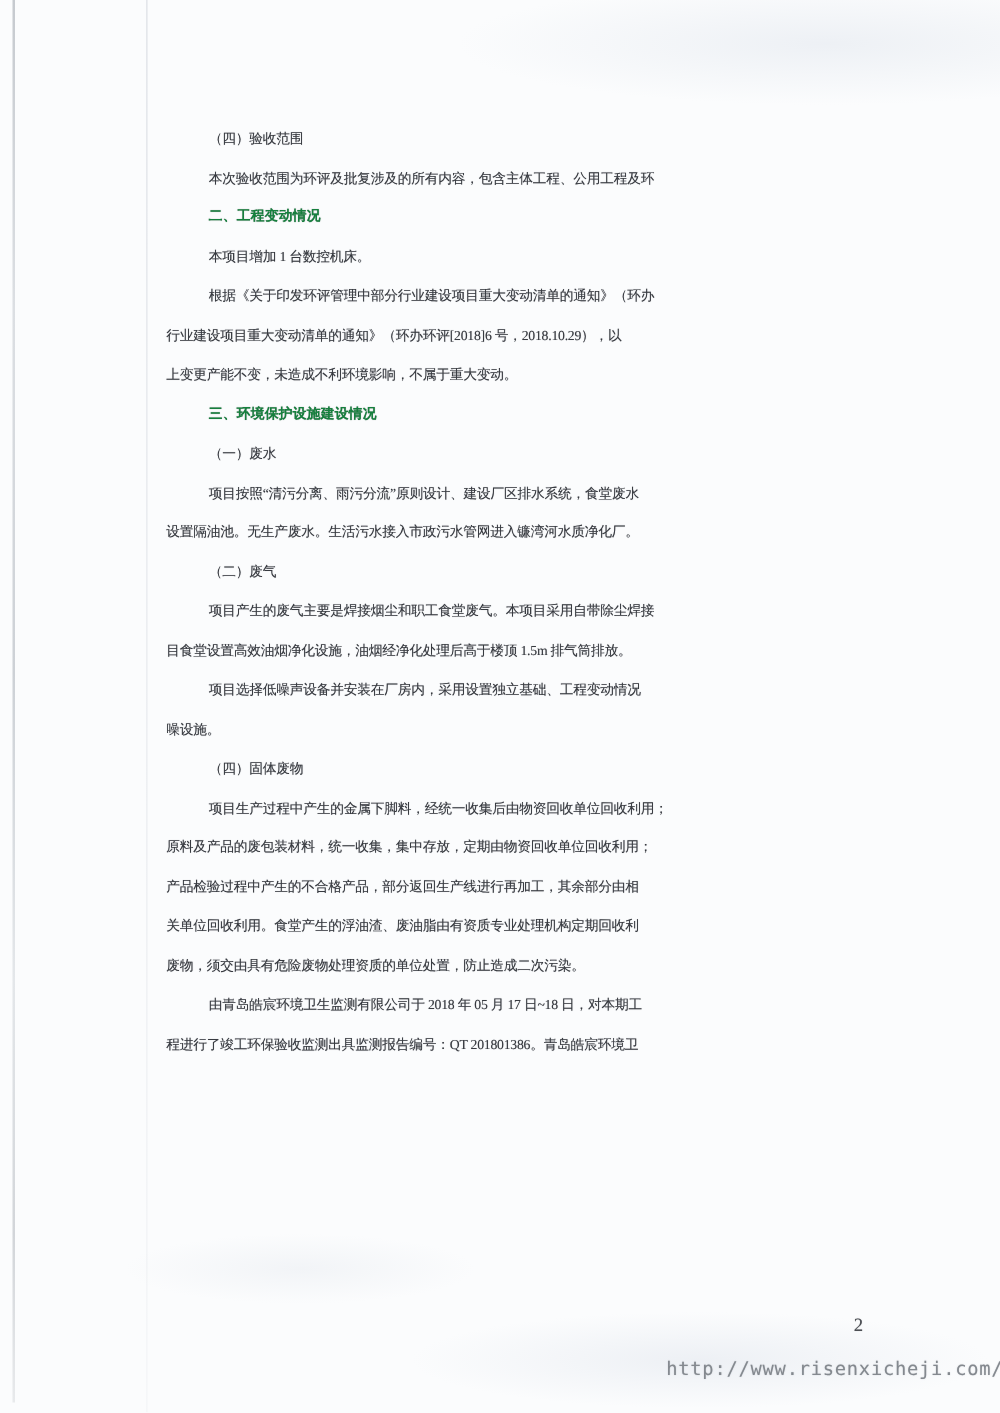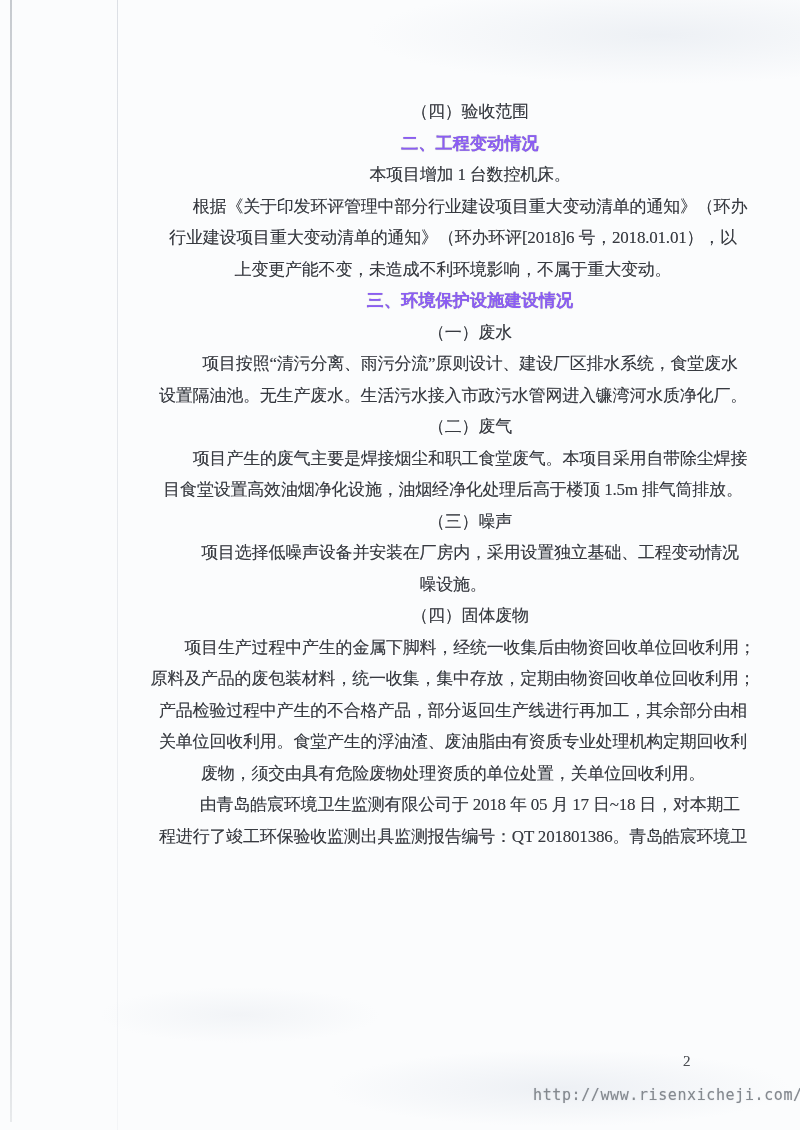--- a/index.html
+++ b/index.html
@@ -38,32 +38,31 @@
   }
   .textcol {
     position: absolute;
     left: 133px;
     top: 96px;
     width: 640px;
   }
   .line {
     height: 31.5px;
     line-height: 31.5px;
-    font-size: 17px;
+    font-size: 11px;
     letter-spacing: -0.2px;
     color: #373a40;
     white-space: nowrap;
     text-shadow: 0 0 0.6px rgba(55,58,64,0.45);
-    text-align: center;
   }
   .indent { padding-left: 34px; }
   .head {
-    font-family: Liberation Sans, sans-serif;
+    font-family: Liberation Mono, monospace;
     font-weight: 700;
-    color: #8b5cf6;
+    color: #15803d;
     letter-spacing: 0.2px;
     text-shadow: 0 0 0.7px rgba(43,45,49,0.55);
   }
   .page-number {
     position: absolute;
     left: 683px;
     top: 1051px;
     font-size: 15px;
     line-height: 20px;
     color: #4c4f54;
@@ -83,40 +82,40 @@
 </style>
 </head>
 <body>
 
 <div>
   <div class="scan-edge-line"></div>
   <div class="page-edge-line"></div>
 
   <div class="textcol">
     <div class="line indent">（四）验收范围</div>
+    <div class="line indent">本次验收范围为环评及批复涉及的所有内容，包含主体工程、公用工程及环</div>
     <div class="line indent head">二、工程变动情况</div>
     <div class="line indent">本项目增加 1 台数控机床。</div>
     <div class="line indent">根据《关于印发环评管理中部分行业建设项目重大变动清单的通知》（环办</div>
-    <div class="line">行业建设项目重大变动清单的通知》（环办环评[2018]6 号，2018.01.01），以</div>
+    <div class="line">行业建设项目重大变动清单的通知》（环办环评[2018]6 号，2018.10.29），以</div>
     <div class="line">上变更产能不变，未造成不利环境影响，不属于重大变动。</div>
     <div class="line indent head">三、环境保护设施建设情况</div>
     <div class="line indent">（一）废水</div>
     <div class="line indent">项目按照“清污分离、雨污分流”原则设计、建设厂区排水系统，食堂废水</div>
     <div class="line">设置隔油池。无生产废水。生活污水接入市政污水管网进入镰湾河水质净化厂。</div>
     <div class="line indent">（二）废气</div>
     <div class="line indent">项目产生的废气主要是焊接烟尘和职工食堂废气。本项目采用自带除尘焊接</div>
     <div class="line">目食堂设置高效油烟净化设施，油烟经净化处理后高于楼顶 1.5m 排气筒排放。</div>
-    <div class="line indent">（三）噪声</div>
     <div class="line indent">项目选择低噪声设备并安装在厂房内，采用设置独立基础、工程变动情况</div>
     <div class="line">噪设施。</div>
     <div class="line indent">（四）固体废物</div>
     <div class="line indent">项目生产过程中产生的金属下脚料，经统一收集后由物资回收单位回收利用；</div>
     <div class="line">原料及产品的废包装材料，统一收集，集中存放，定期由物资回收单位回收利用；</div>
     <div class="line">产品检验过程中产生的不合格产品，部分返回生产线进行再加工，其余部分由相</div>
     <div class="line">关单位回收利用。食堂产生的浮油渣、废油脂由有资质专业处理机构定期回收利</div>
-    <div class="line">废物，须交由具有危险废物处理资质的单位处置，关单位回收利用。</div>
+    <div class="line">废物，须交由具有危险废物处理资质的单位处置，防止造成二次污染。</div>
     <div class="line indent">由青岛皓宸环境卫生监测有限公司于 2018 年 05 月 17 日~18 日，对本期工</div>
     <div class="line">程进行了竣工环保验收监测出具监测报告编号：QT 201801386。青岛皓宸环境卫</div>
   </div>
 
   <div class="page-number">2</div>
   <div class="watermark">http://www.risenxicheji.com/</div>
 </div>
 
 </body></html>

